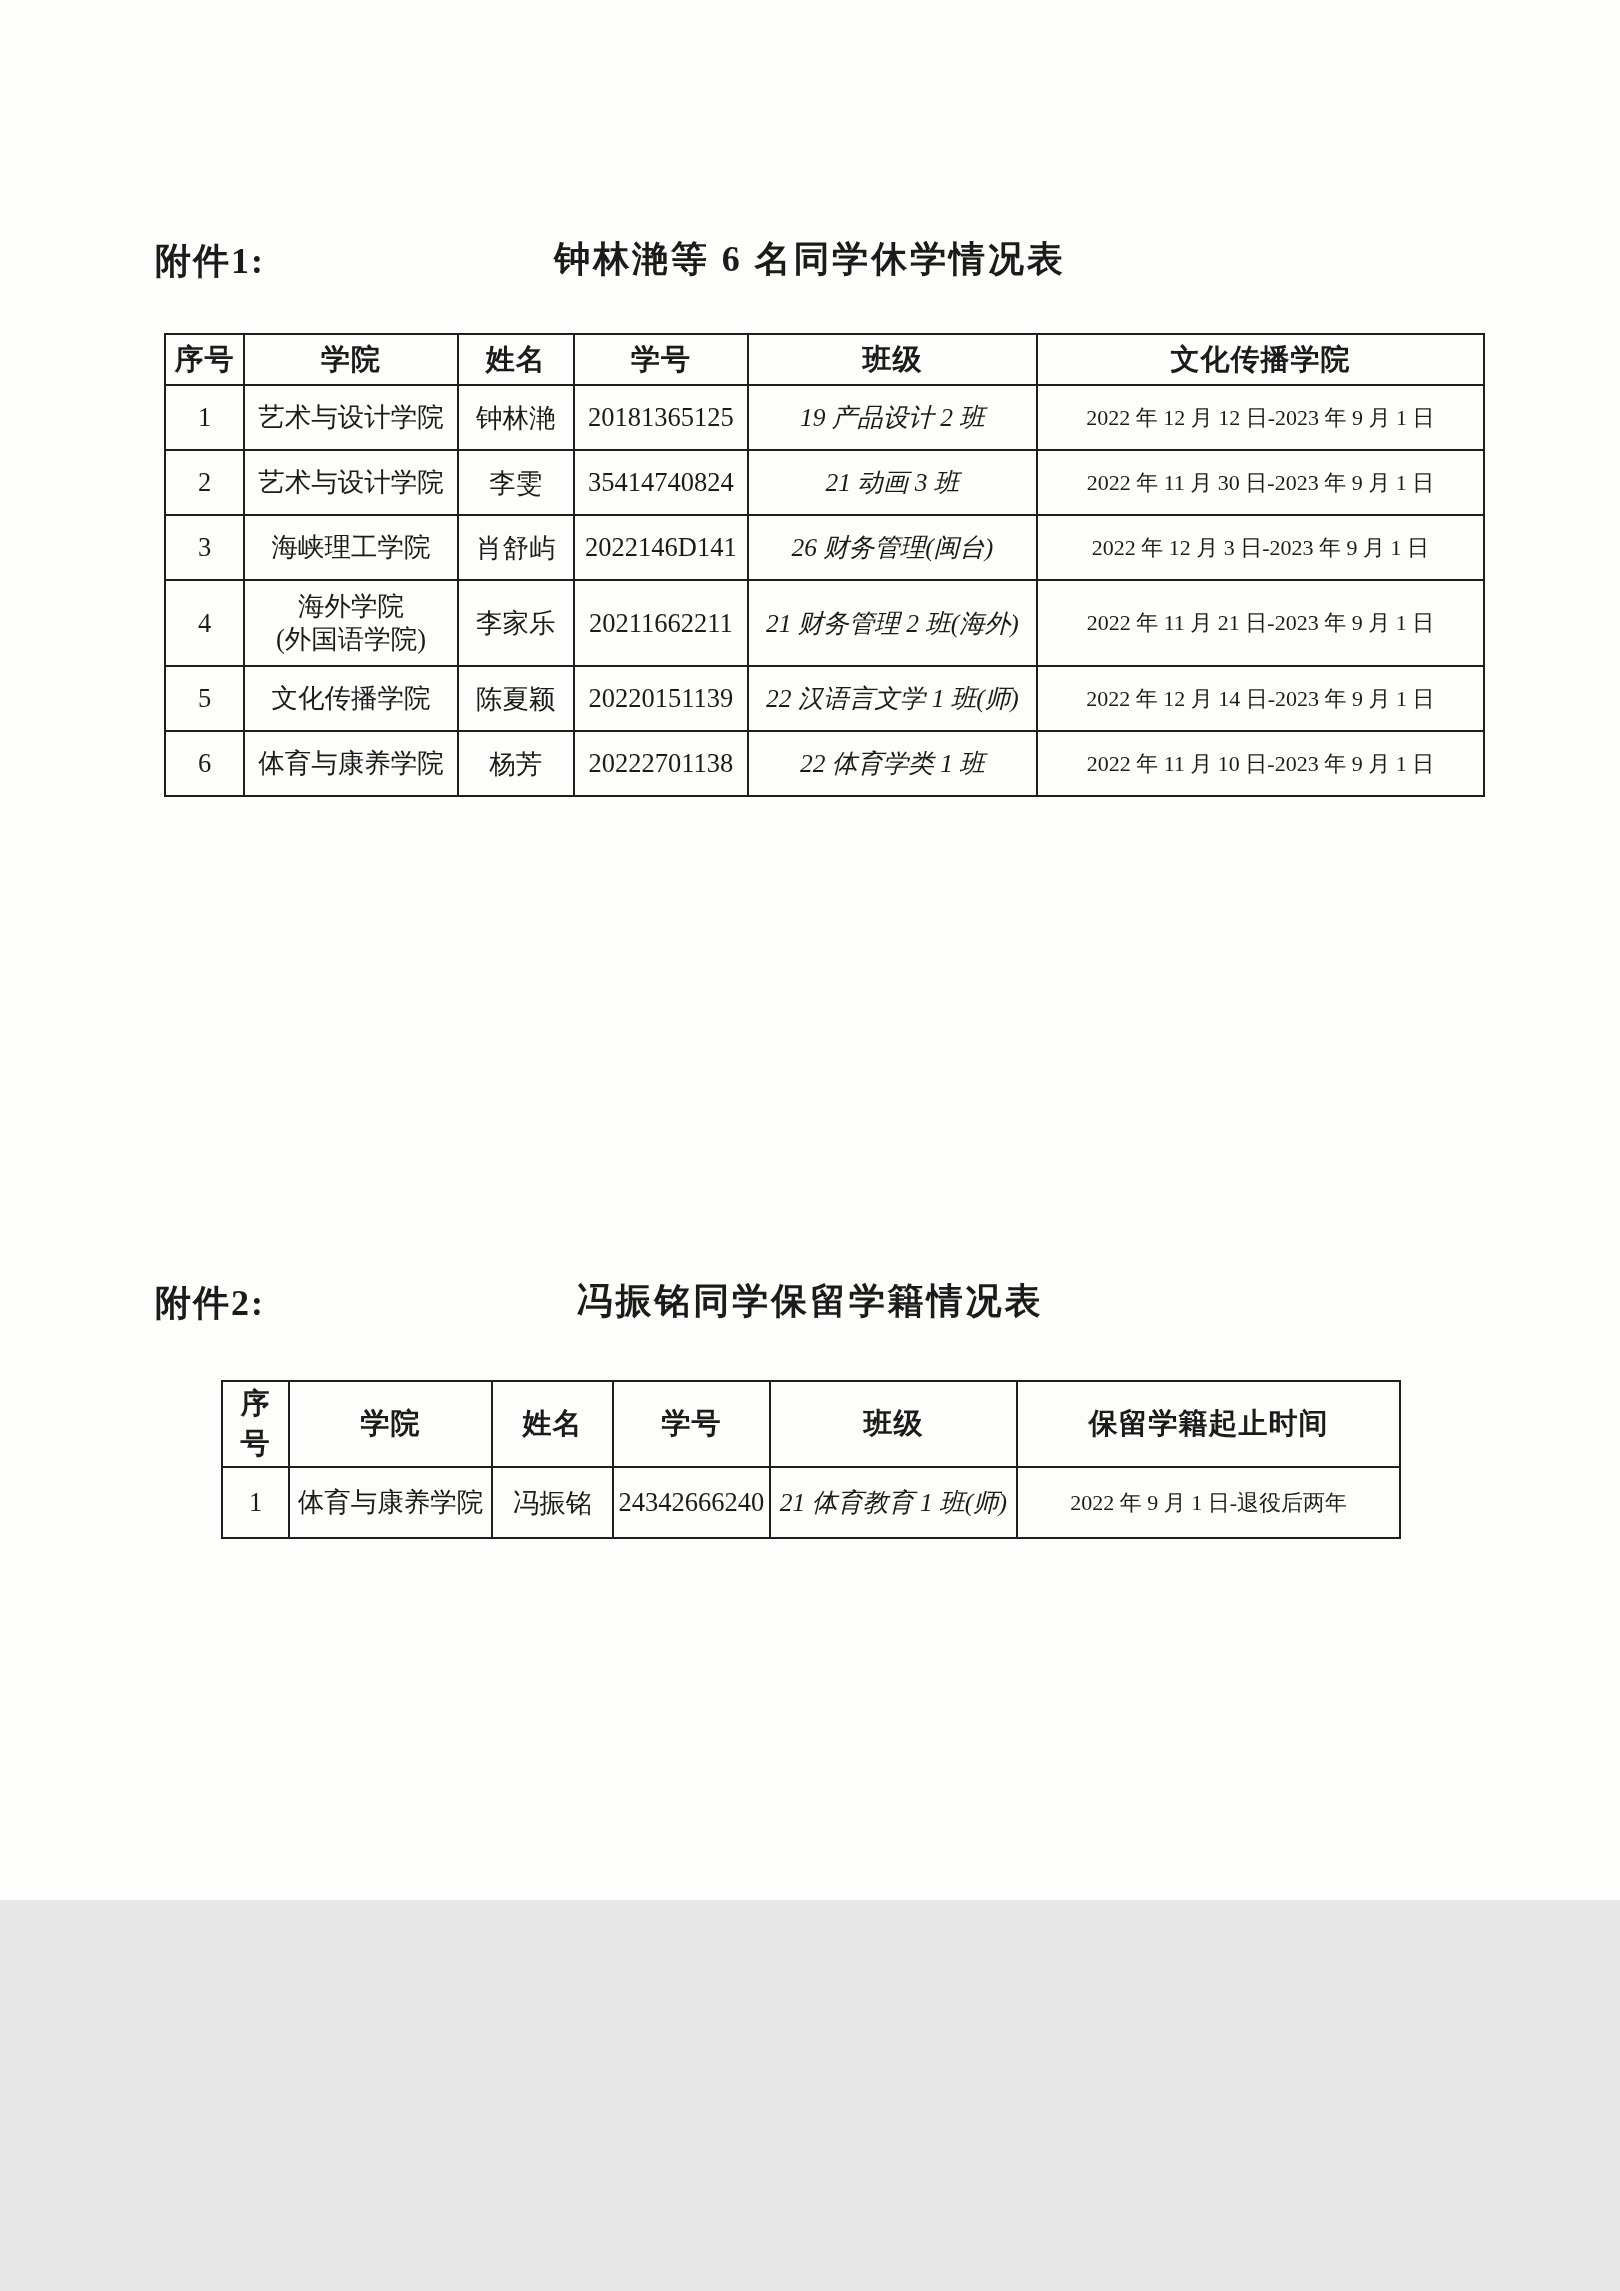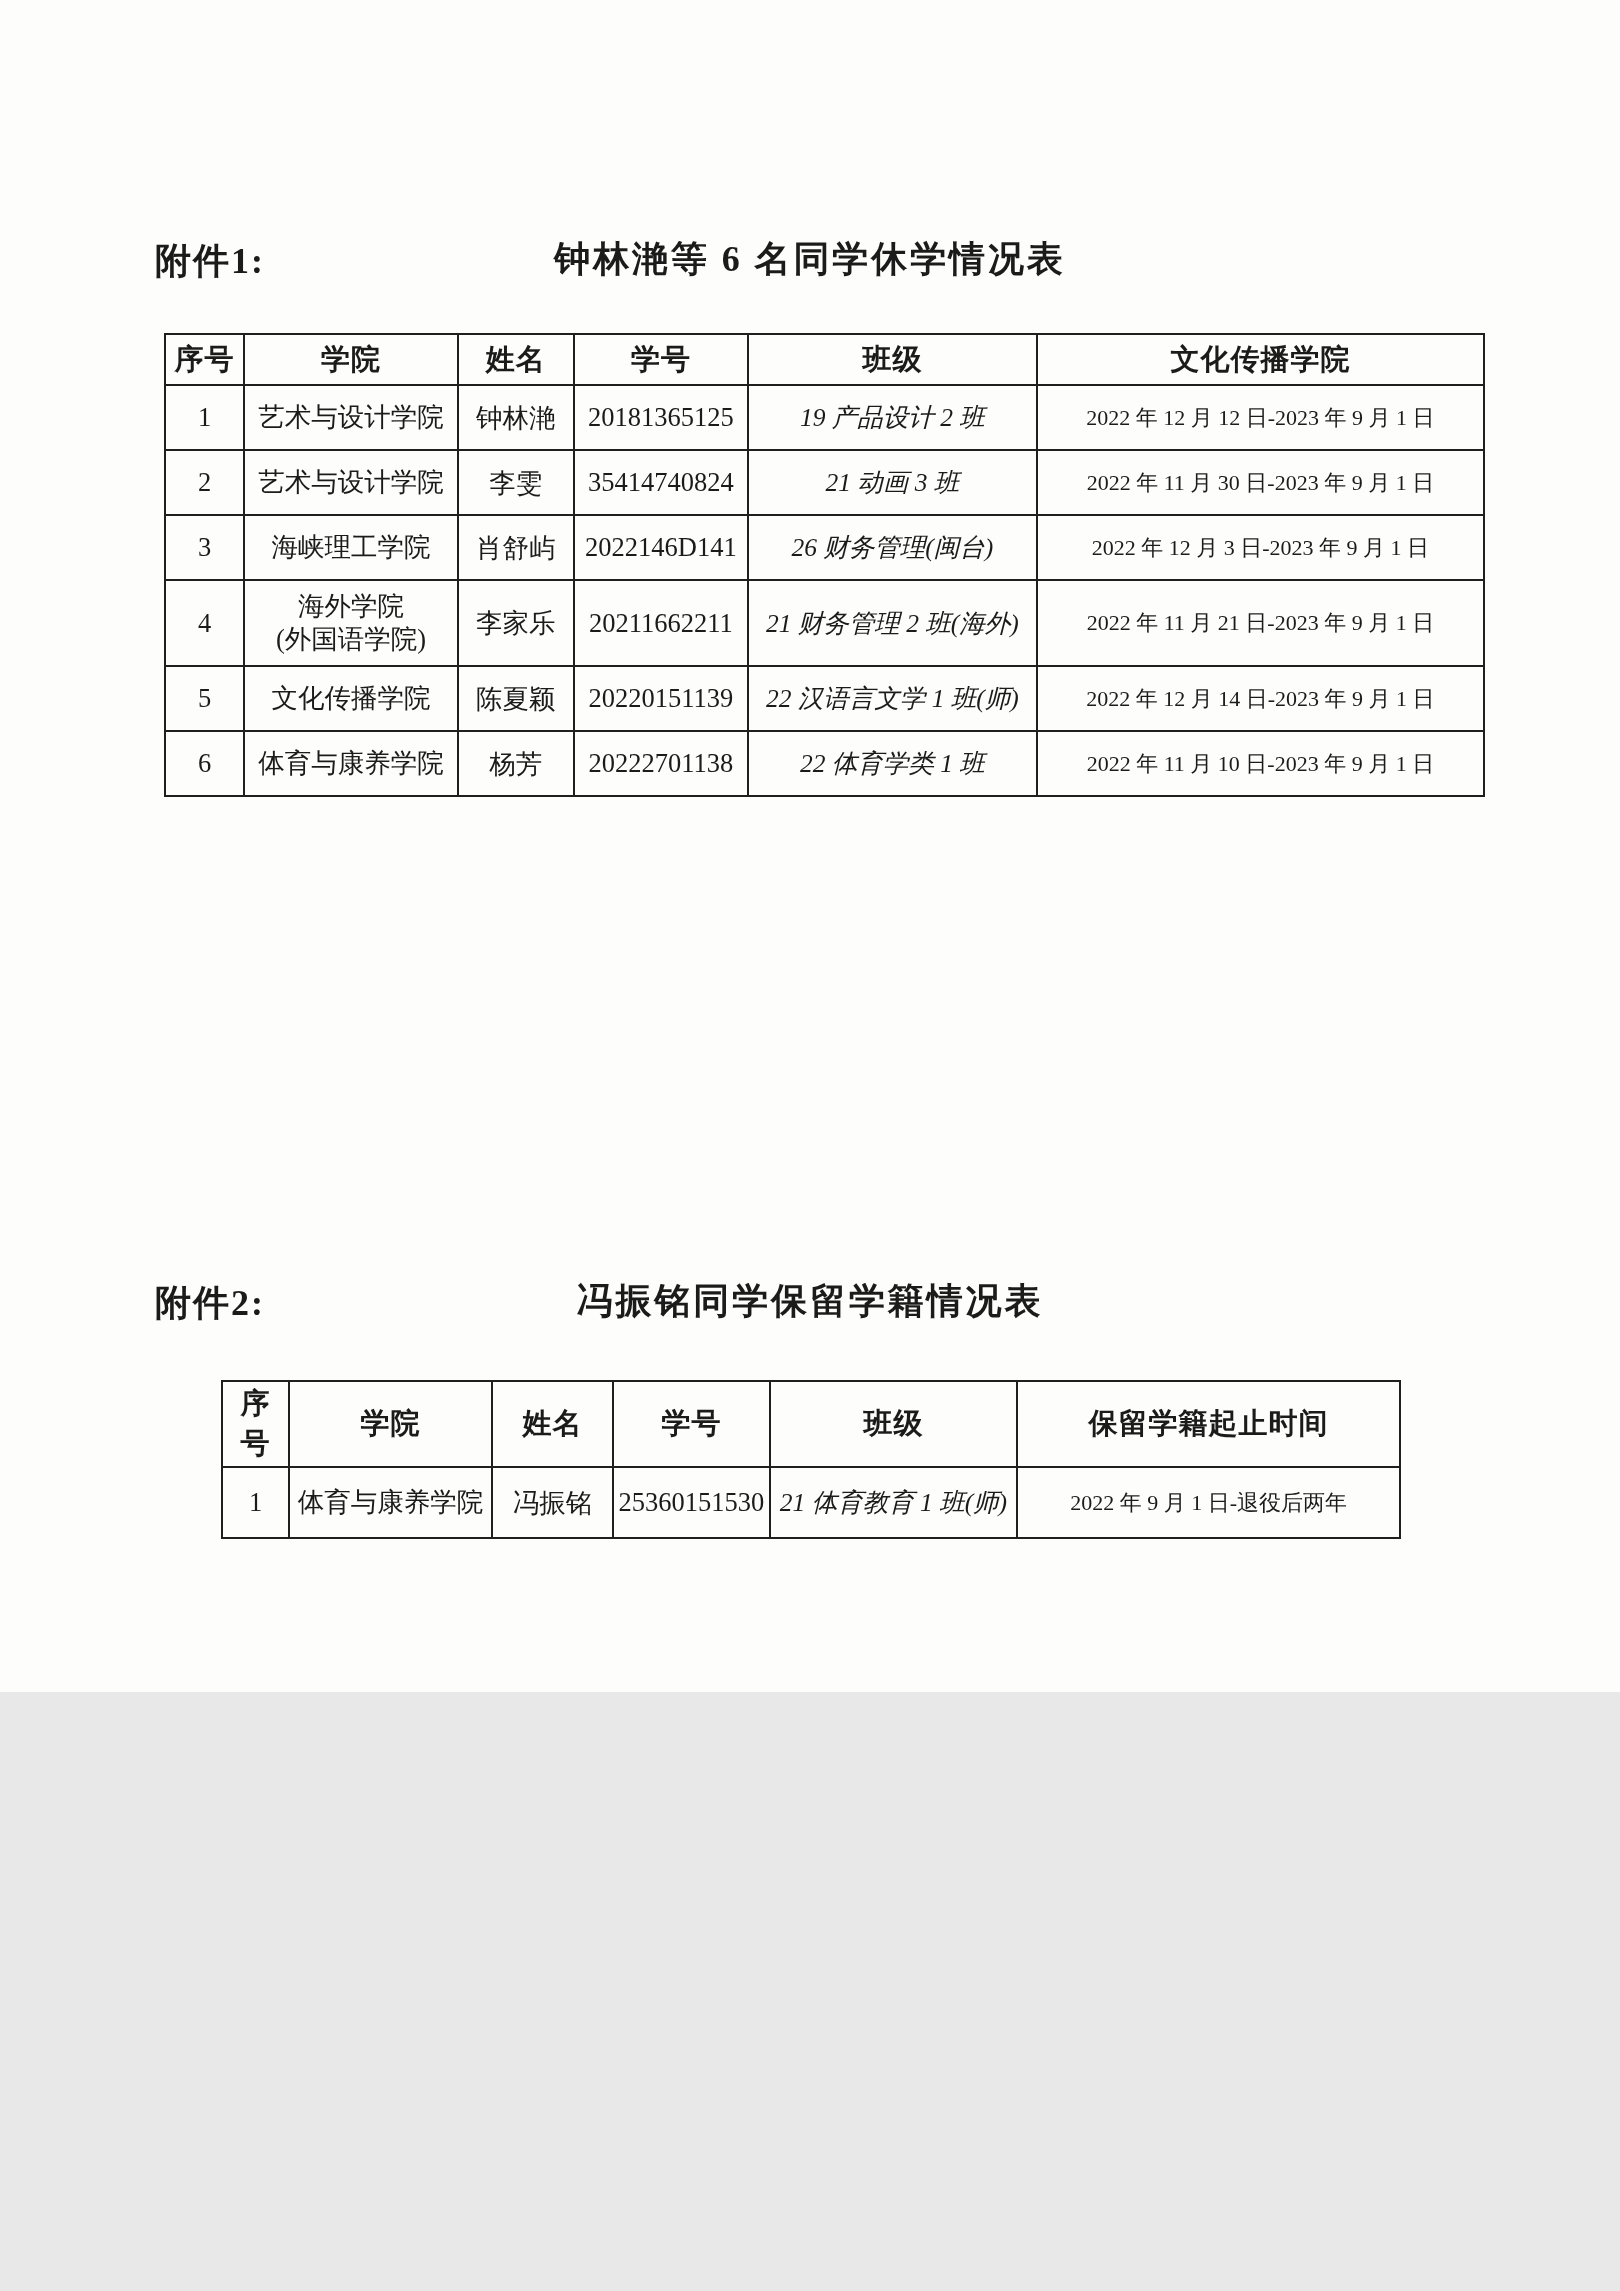--- a/index.html
+++ b/index.html
@@ -1,18 +1,18 @@
 <!DOCTYPE html>
 <html><head>
 <meta charset="utf-8">
 <style>
   html,body{margin:0;padding:0;background:#e8e8e8;}
   .page{
     position:relative;
-    width:1620px;height:1692px;
+    width:1620px;height:1900px;
     margin:0 auto;
     background:#fdfdfb;
     font-family:"Liberation Serif","DejaVu Serif",serif;
     color:#1b1b1b;
     overflow:hidden;
   }
   .att-label{
     position:absolute;left:155px;
     font-size:36px;font-weight:bold;
     letter-spacing:2px;
@@ -158,21 +158,21 @@
         <th>学号</th>
         <th>班级</th>
         <th>保留学籍起止时间</th>
       </tr>
     </thead>
     <tbody>
       <tr>
         <td class="c-no">1</td>
         <td class="c-college">体育与康养学院</td>
         <td class="c-name">冯振铭</td>
-        <td class="c-id">25360151530</td>
+        <td class="c-id">24342666240</td>
         <td class="c-class">21 体育教育 1 班(师)</td>
         <td class="c-period">2022 年 9 月 1 日-退役后两年</td>
       </tr>
     </tbody>
   </table>
 
   <div class="page-number">2</div>
 
 </div>
 

